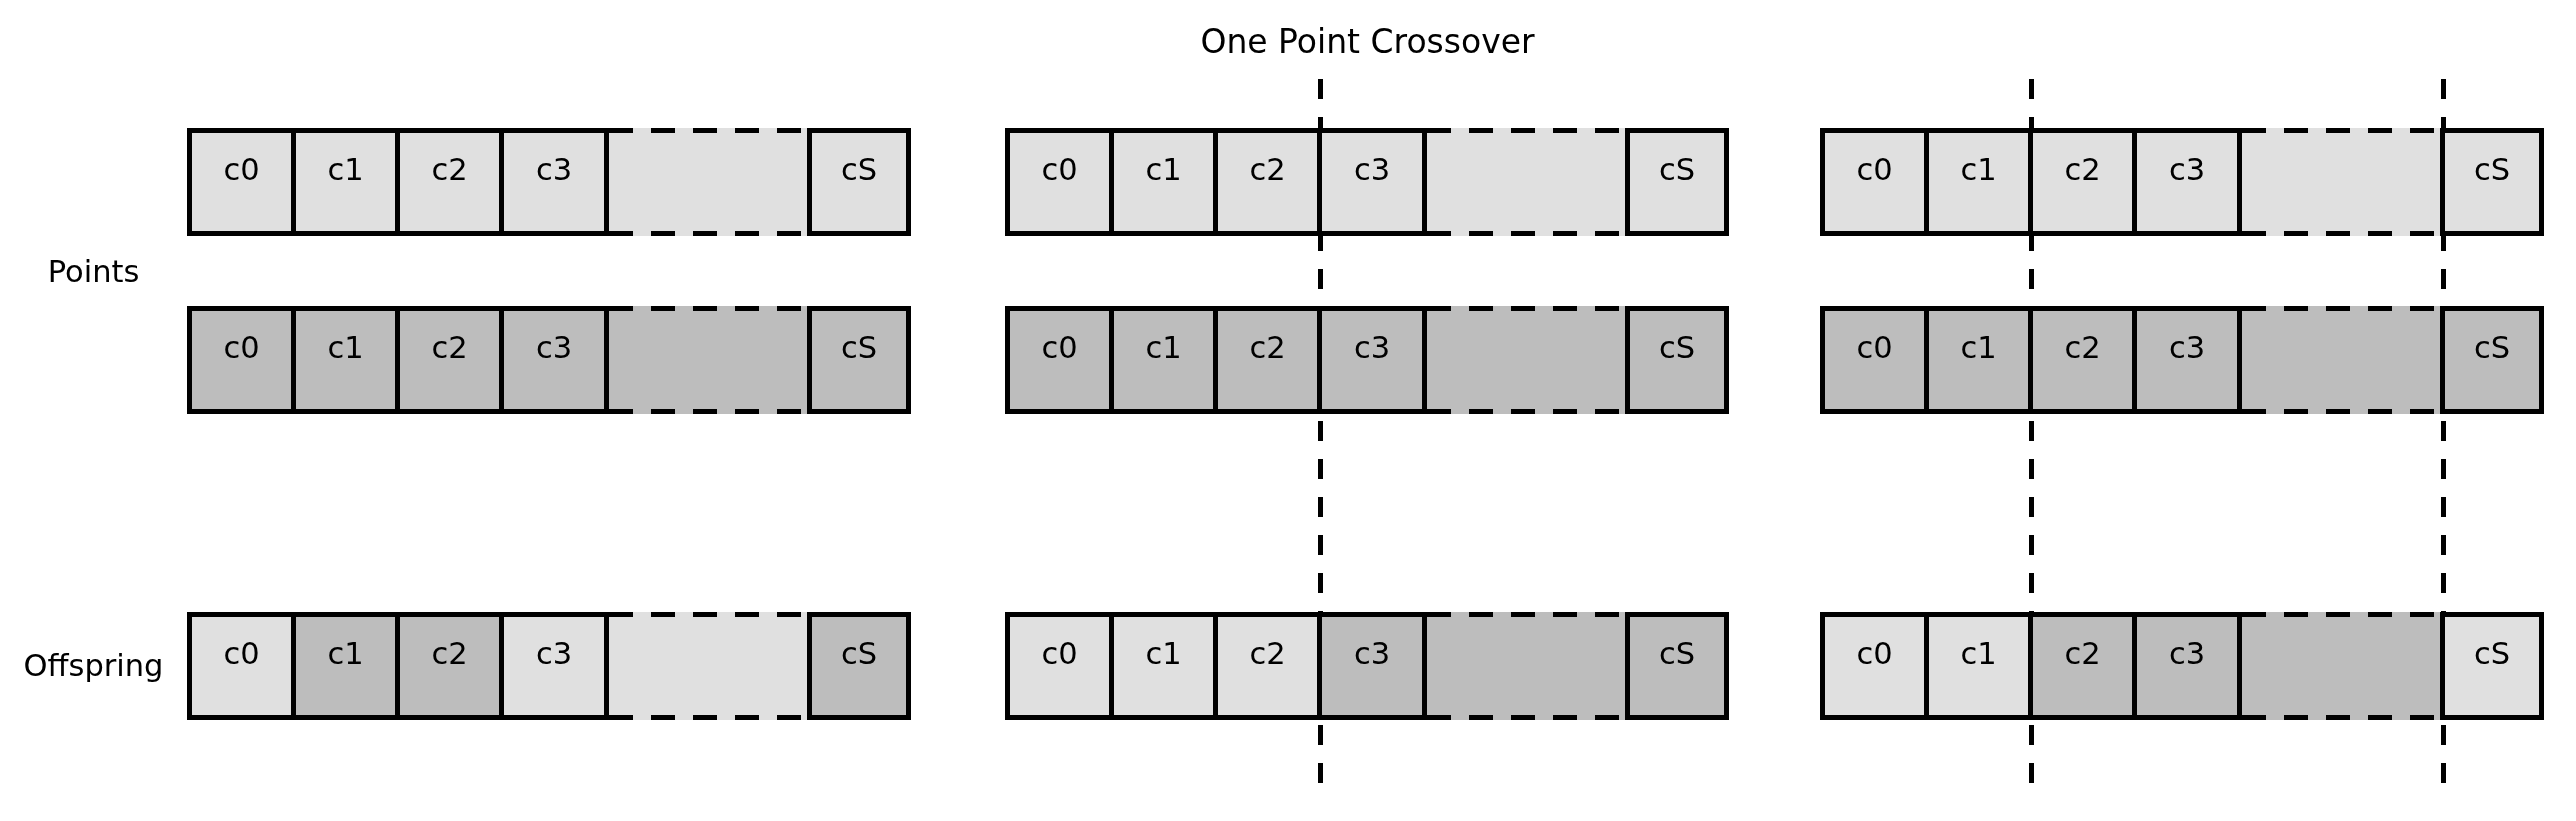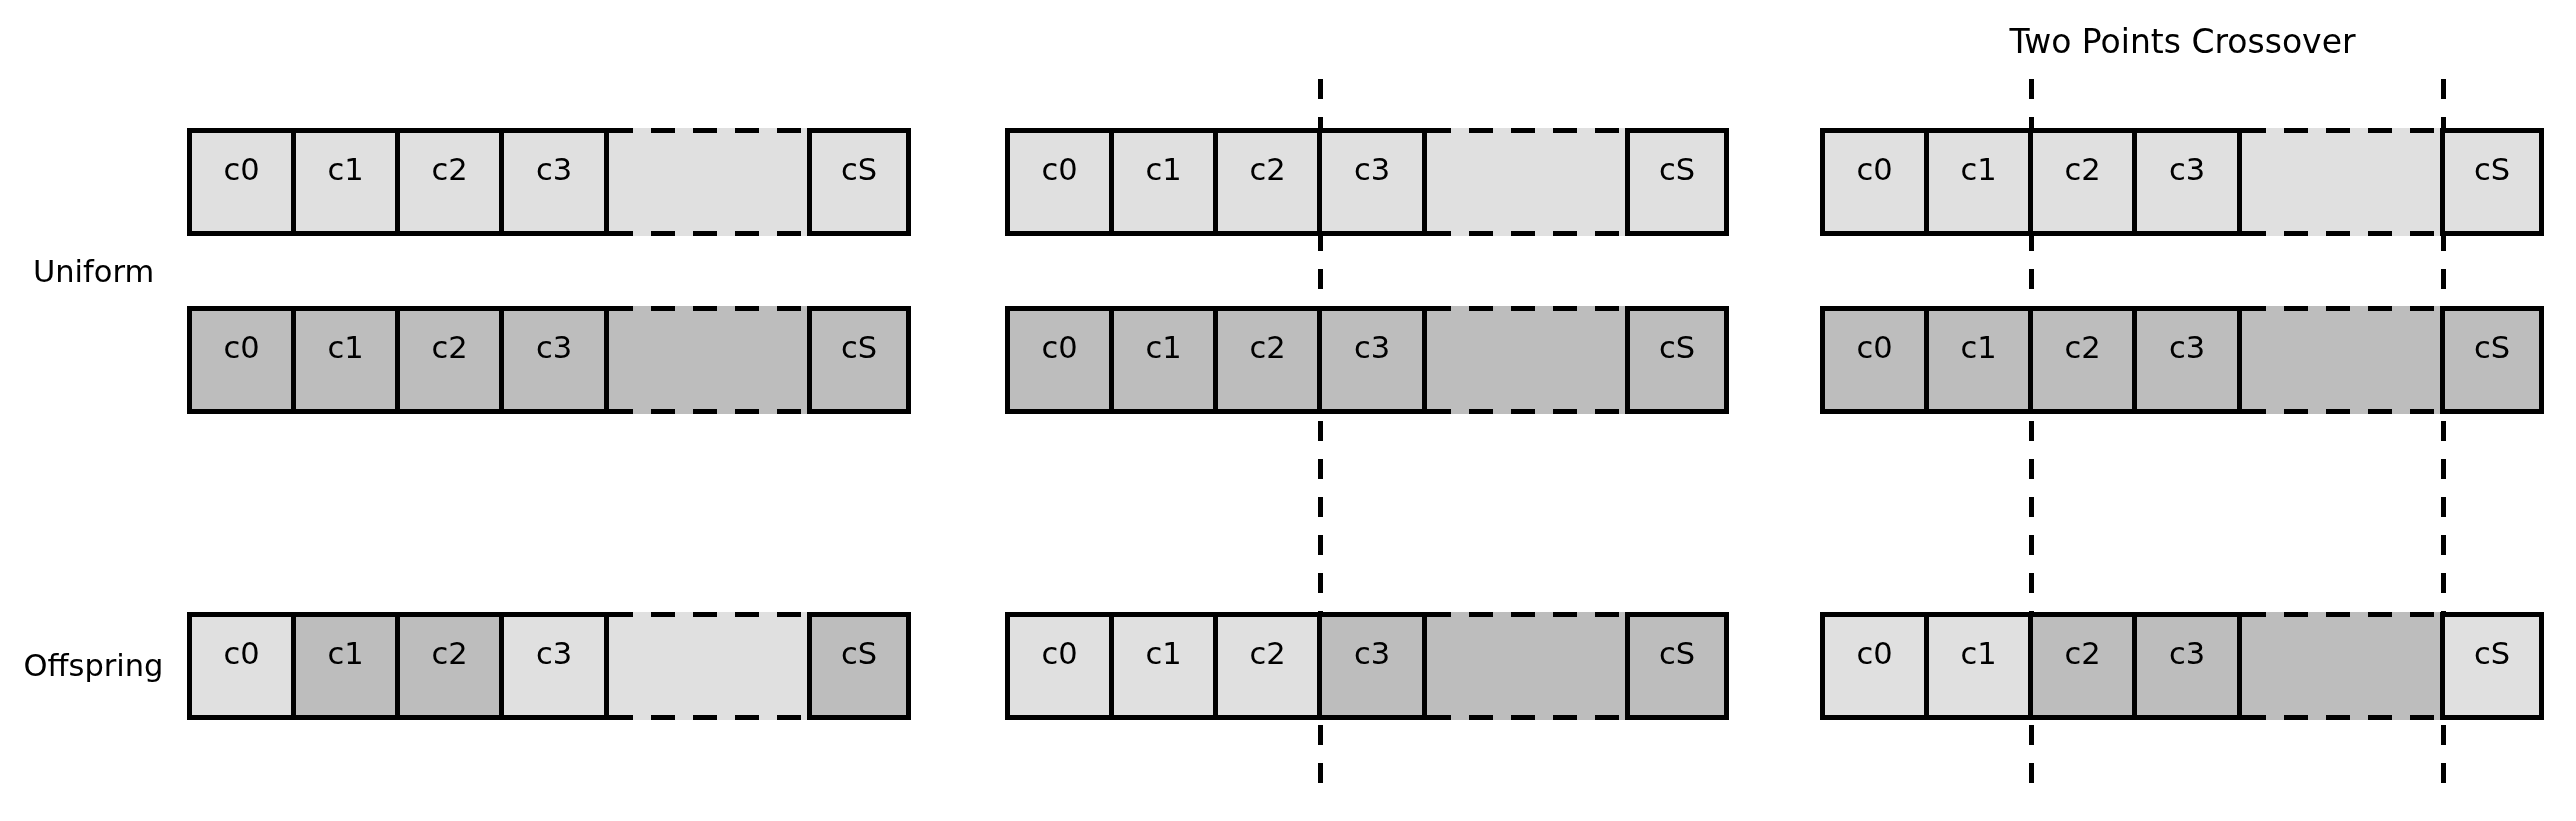--- a/index.html
+++ b/index.html
@@ -78,21 +78,21 @@
       transparent 24.4px, transparent 42px
     );
   }
   .gap .dash-strip.top { top: 0; }
   .gap .dash-strip.bottom { bottom: 0; }
 </style>
 </head>
 <body>
 
 <div id="canvas">
-  <div class="row-label" style="top: 253px;">Uniform</div>
+  <div class="row-label" style="top: 253px;">Points</div>
   <div class="row-label" style="top: 647px;">Offspring</div>
     <div class="chromosome" style="left: 187px; top: 128px;">
       <div class="seg cell" style="background: rgb(224, 224, 224);">
         <div class="cell-label">c0</div>
       </div>
       <div class="seg cell" style="background: rgb(224, 224, 224);">
         <div class="cell-label">c1</div>
       </div>
       <div class="seg cell" style="background: rgb(224, 224, 224);">
         <div class="cell-label">c2</div>
@@ -144,20 +144,21 @@
       </div>
       <div class="seg gap" style="background: rgb(224, 224, 224);">
         <div class="dash-strip top"></div>
         <div class="dash-strip bottom"></div>
       </div>
       <div class="seg cell end-gene" style="background: rgb(189, 189, 189);">
         <div class="cell-label">cS</div>
       </div>
     </div>
     <div class="vline" style="left: 1318px; top: 79px; height: 718px;"></div>
+    <div class="col-title" style="left: 1005px; width: 725px;">One Point Crossover</div>
     <div class="chromosome" style="left: 1005px; top: 128px;">
       <div class="seg cell" style="background: rgb(224, 224, 224);">
         <div class="cell-label">c0</div>
       </div>
       <div class="seg cell" style="background: rgb(224, 224, 224);">
         <div class="cell-label">c1</div>
       </div>
       <div class="seg cell" style="background: rgb(224, 224, 224);">
         <div class="cell-label">c2</div>
       </div>
@@ -209,21 +210,20 @@
       <div class="seg gap" style="background: rgb(189, 189, 189);">
         <div class="dash-strip top"></div>
         <div class="dash-strip bottom"></div>
       </div>
       <div class="seg cell end-gene" style="background: rgb(189, 189, 189);">
         <div class="cell-label">cS</div>
       </div>
     </div>
     <div class="vline" style="left: 2029px; top: 79px; height: 718px;"></div>
     <div class="vline" style="left: 2441px; top: 79px; height: 718px;"></div>
-    <div class="col-title" style="left: 1820px; width: 725px;">Two Points Crossover</div>
     <div class="chromosome" style="left: 1820px; top: 128px;">
       <div class="seg cell" style="background: rgb(224, 224, 224);">
         <div class="cell-label">c0</div>
       </div>
       <div class="seg cell" style="background: rgb(224, 224, 224);">
         <div class="cell-label">c1</div>
       </div>
       <div class="seg cell" style="background: rgb(224, 224, 224);">
         <div class="cell-label">c2</div>
       </div>

